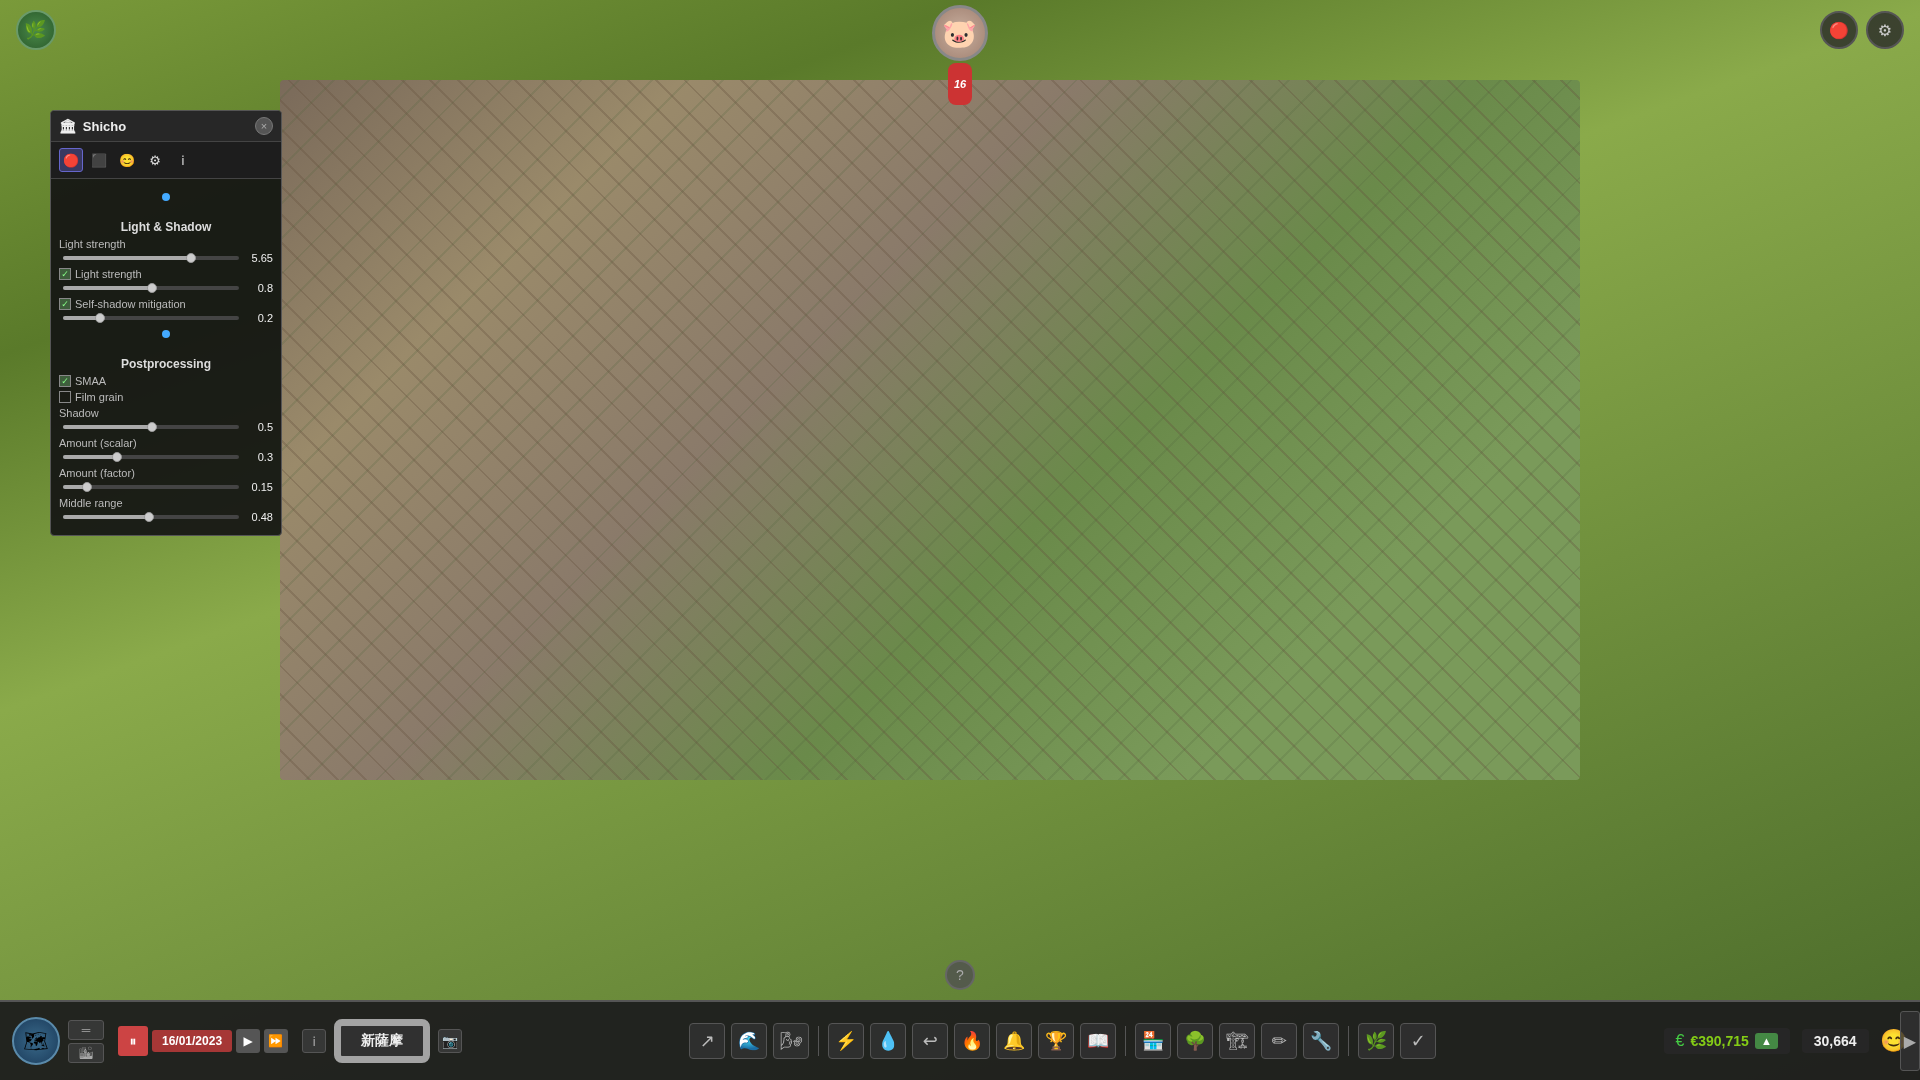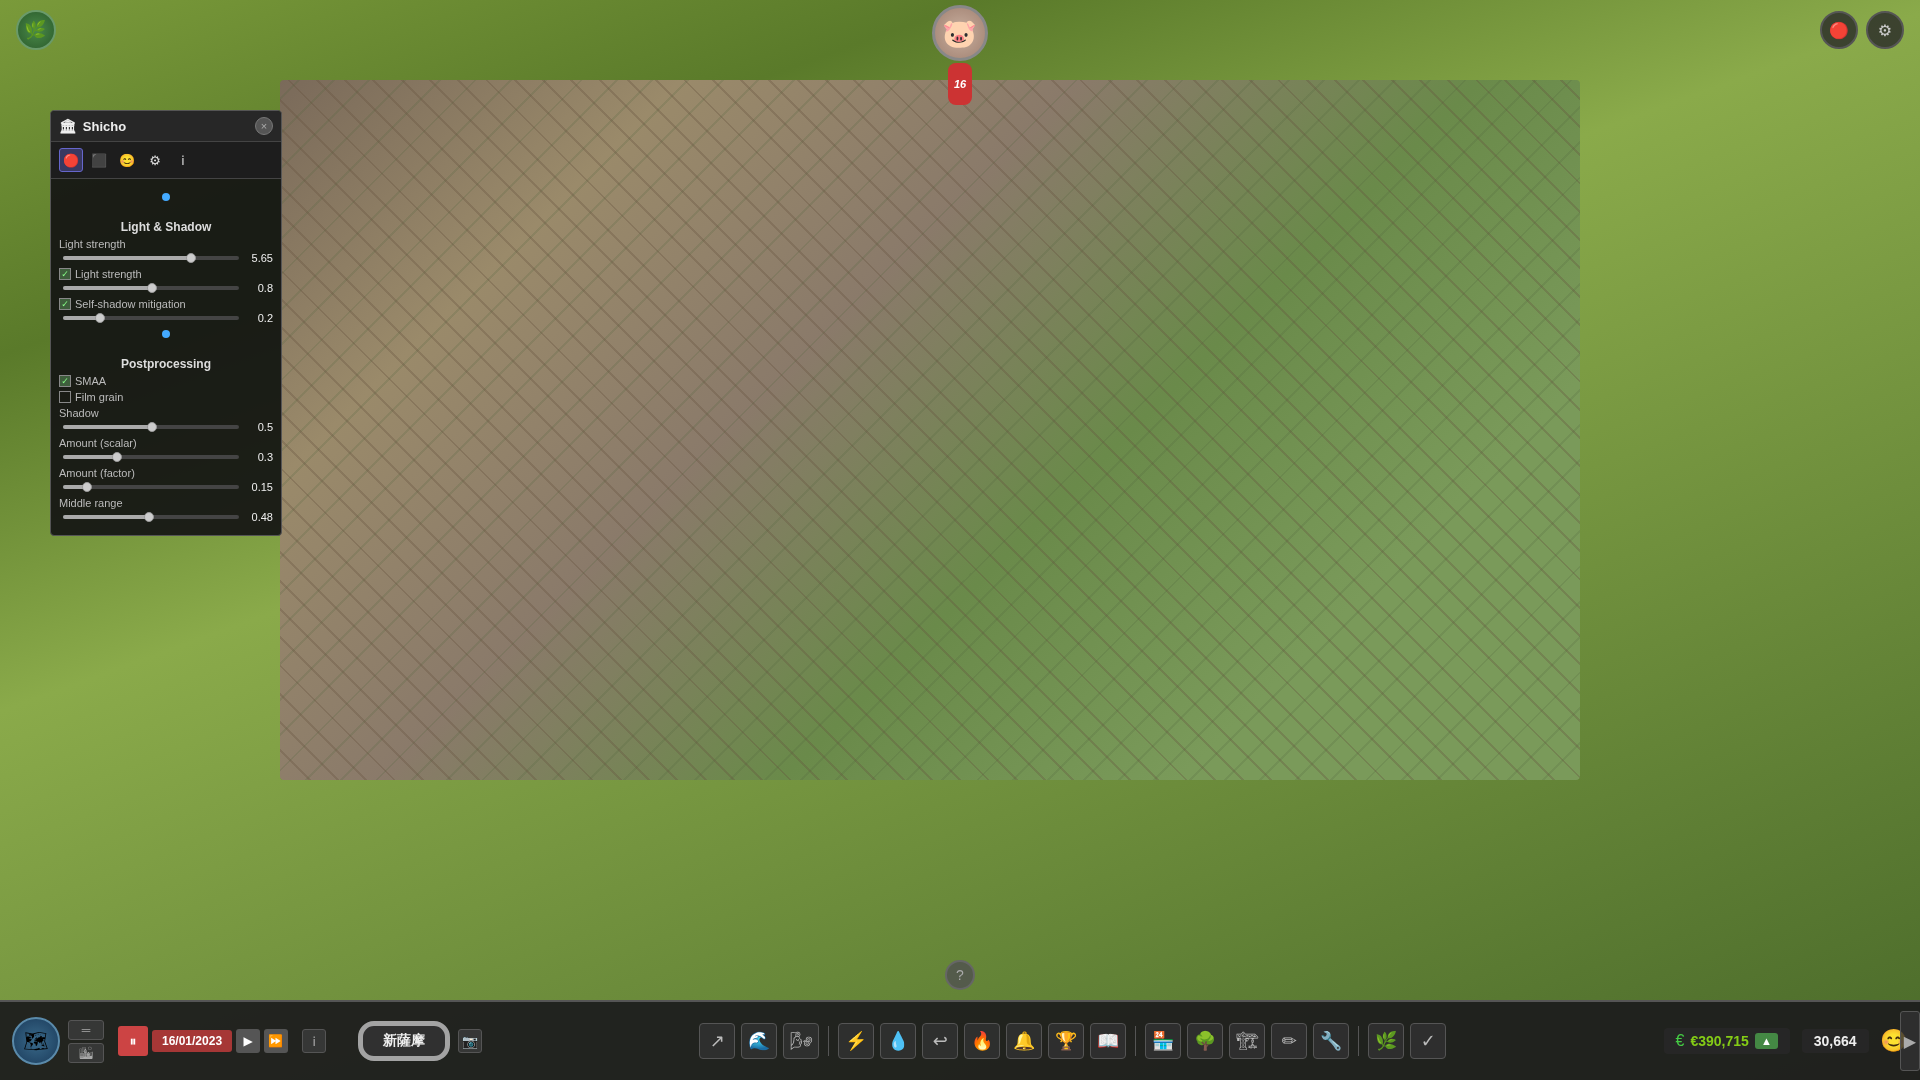--- a/index.html
+++ b/index.html
@@ -323,27 +323,26 @@
       border: 1px solid #555;
       border-radius: 3px;
       display: flex; align-items: center; justify-content: center;
       cursor: pointer;
       color: #aaa;
       font-size: 13px;
     }
 
     .city-name-display {
       background: rgba(50,50,50,0.9);
-      border: 5px solid #a3a3a3;
+      border: 7px solid #a3a3a3;
       padding: 6px 20px;
-      border-radius: 16px;
+      border-radius: 8px;
       color: #eee;
       font-size: 14px;
       font-weight: bold;
-      margin-left: 24px;
     }
 
     .center-section {
       flex: 1;
       display: flex;
       align-items: center;
       justify-content: center;
       gap: 16px;
     }
 

